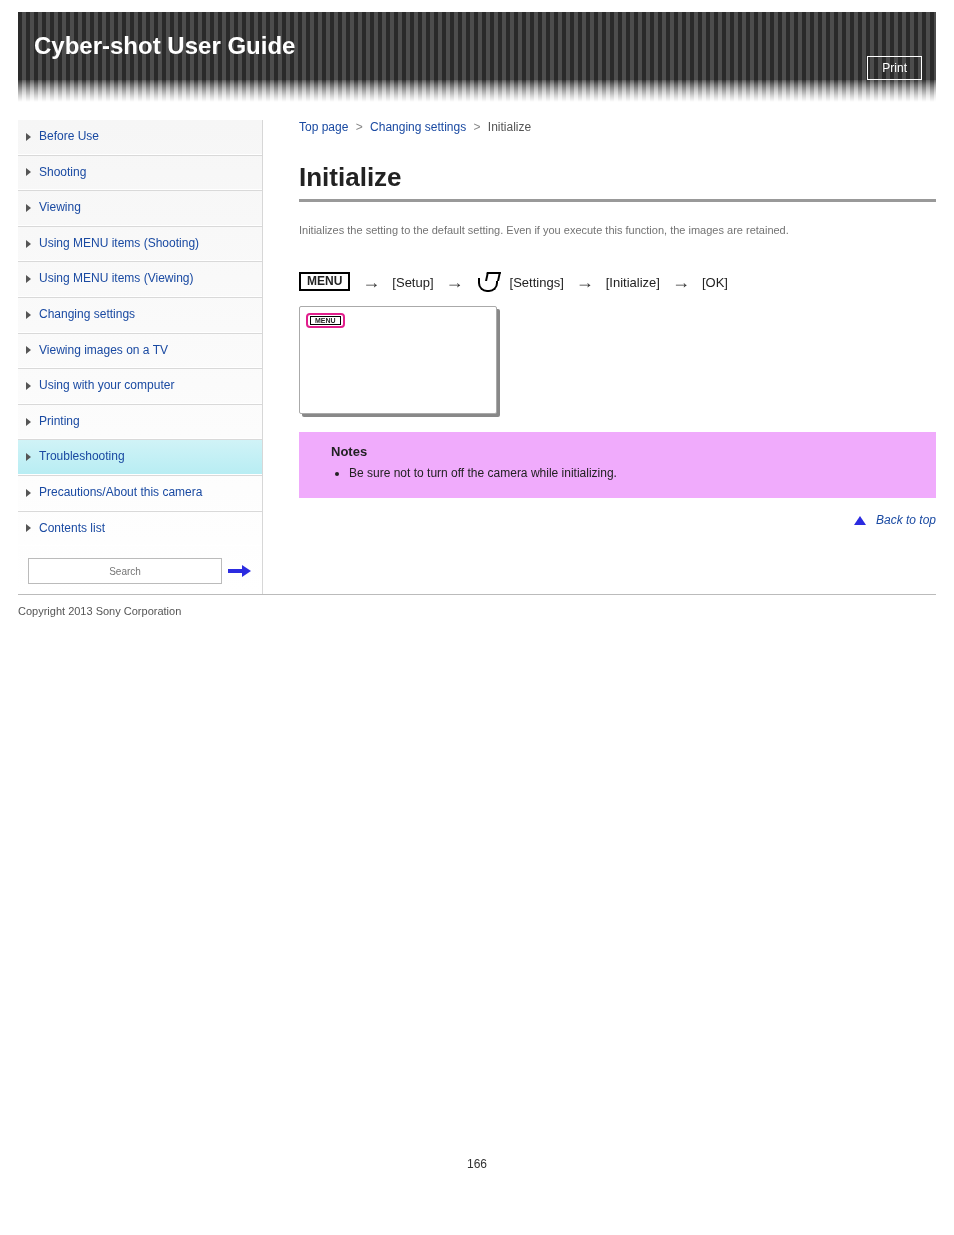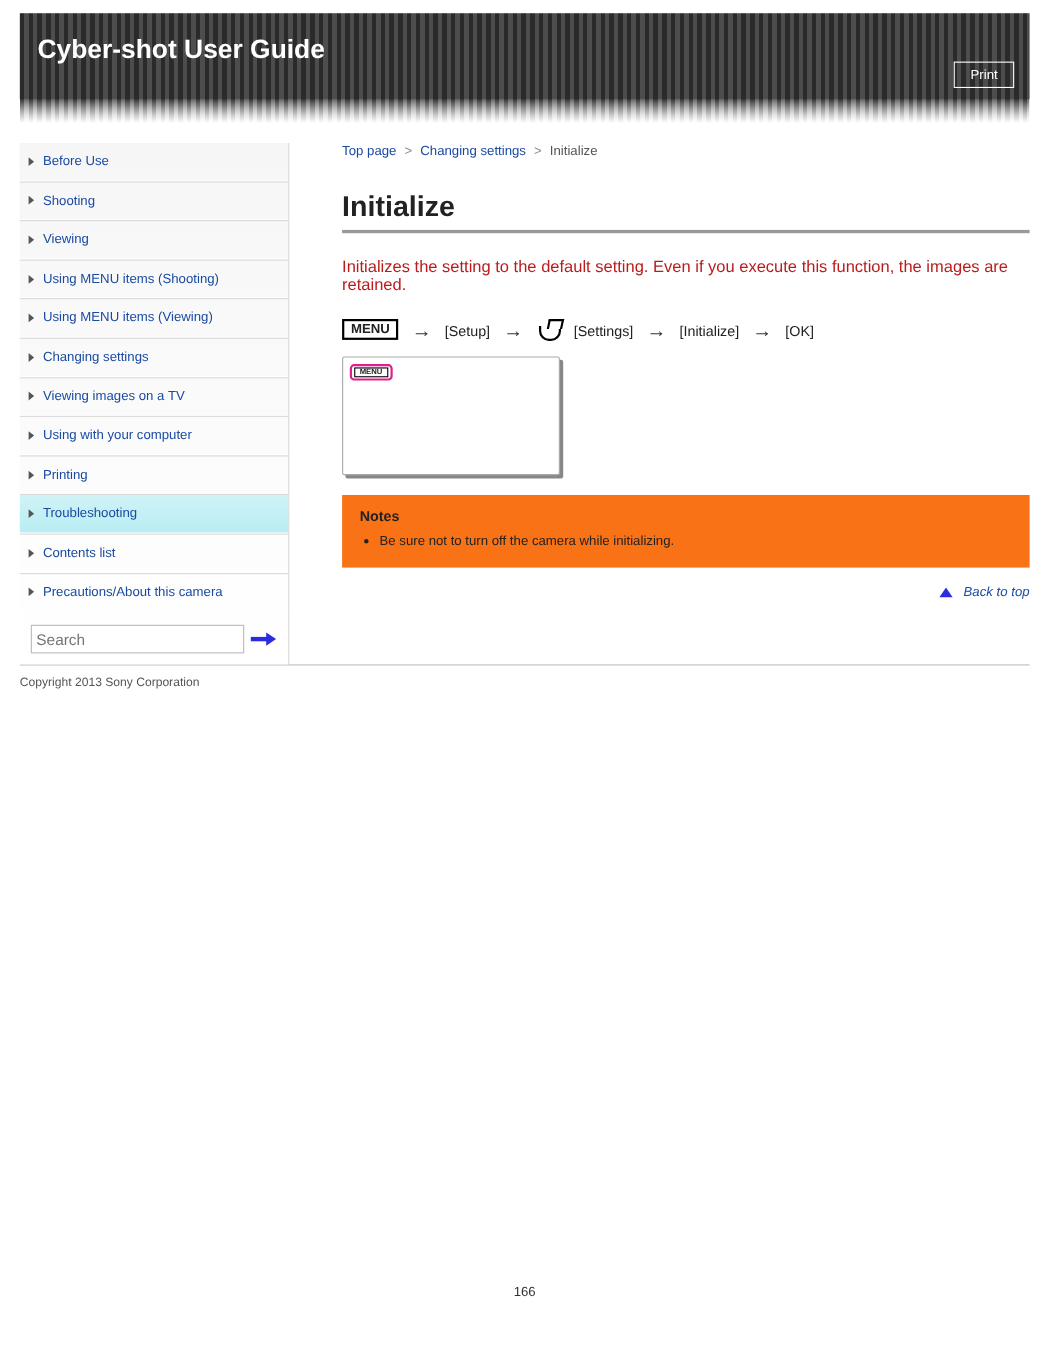--- a/index.html
+++ b/index.html
@@ -10,21 +10,21 @@
     background: #fff;
     width: 954px;
     margin: 0 auto;
   }
   .page { padding: 0 0 40px 0; }
 
   
   .header {
     position: relative;
     margin: 12px 18px 0 18px;
-    height: 78px;
+    height: 68px;
     background: repeating-linear-gradient(90deg,
       #2a2a2a 0 4px, #4d4d4d 4px 8px);
   }
   .header::after {
     content: "";
     position: absolute;
     left: 0; right: 0; bottom: -22px;
     height: 22px;
     background: linear-gradient(to bottom,
       rgba(0,0,0,0.55), rgba(0,0,0,0.0));
@@ -55,21 +55,21 @@
     position: absolute;
     left: 16px; top: 50px;
     color: #fff;
     font-size: 15px;
   }
 
   
   .body-wrap {
     display: flex;
     margin: 40px 18px 0 18px;
-    gap: 16px;
+    gap: 4px;
   }
 
   
   .sidebar {
     width: 245px;
     flex: 0 0 245px;
     border-right: 1px solid #d7d7d7;
     background: linear-gradient(to bottom, #f6f6f6, #fff);
   }
   .sidebar ul { list-style: none; }
@@ -102,21 +102,22 @@
     padding: 12px 10px 10px 10px;
     display: flex;
     align-items: center;
     gap: 6px;
   }
   .sidebar-search input {
     flex: 1;
     border: 1px solid #bbb;
     height: 18px;
     padding: 12px 4px;
-    font-size: 14px;
+    font-size: 10px;
+    text-align: center;
   }
   .arrow-btn {
     width: 24px; height: 14px;
     background: none; border: none;
     cursor: pointer;
     position: relative;
   }
   .arrow-btn .shaft {
     position: absolute;
     left: 0; top: 5px;
@@ -151,23 +152,23 @@
     font-weight: bold;
     color: #222;
     margin-bottom: 6px;
   }
   .hr-thick {
     border: none;
     border-top: 3px solid #999;
     margin-bottom: 22px;
   }
   .lead {
-    font-size: 15px;
-    color: #b91c1c;
-    margin-bottom: 22px;
+    font-size: 11px;
+    color: #737373;
+    margin-bottom: 36px;
   }
 
   
   .path-row {
     display: flex;
     align-items: flex-start;
     gap: 12px;
     flex-wrap: wrap;
     margin-bottom: 14px;
   }
@@ -241,22 +242,22 @@
   }
   .camera-back .menu-hotspot .inner {
     border: 1px solid #000;
     font-size: 7px;
     font-weight: bold;
     padding: 0 4px;
   }
 
   
   .notes-box {
-    background: #f97316;
-    padding: 12px 16px 16px 16px;
+    background: #f0abfc;
+    padding: 12px 16px 16px 32px;
     margin-bottom: 14px;
   }
   .notes-title { font-weight: bold; font-size: 13px; margin-bottom: 6px; }
   .notes-box ul { list-style: disc; margin-left: 18px; }
   .notes-box li { font-size: 12px; line-height: 1.45; }
 
   
   .back-to-top {
     text-align: right;
     margin-bottom: 10px;
@@ -370,27 +371,27 @@
           </li>
           <li class="active">
             <a href="#">
               <span class="caret"></span>
               <span>Troubleshooting</span>
             </a>
           </li>
           <li>
             <a href="#">
               <span class="caret"></span>
+              <span>Precautions/About this camera</span>
+            </a>
+          </li>
+          <li>
+            <a href="#">
+              <span class="caret"></span>
               <span>Contents list</span>
-            </a>
-          </li>
-          <li>
-            <a href="#">
-              <span class="caret"></span>
-              <span>Precautions/About this camera</span>
             </a>
           </li>
         </ul>
       <div class="sidebar-search">
         <input type="text" placeholder="Search" style="">
         <button class="arrow-btn">
           <span class="shaft"></span>
           <span class="head"></span>
         </button>
       </div>

